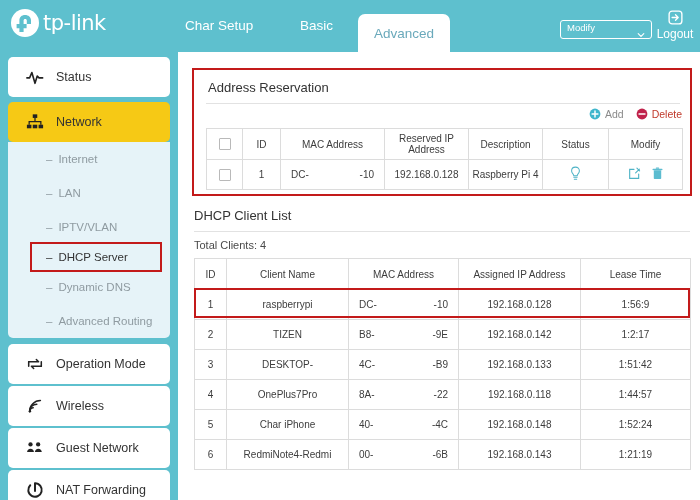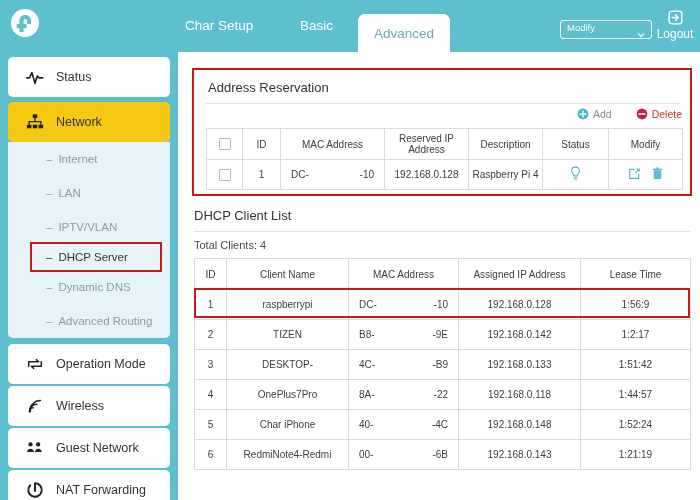--- a/index.html
+++ b/index.html
@@ -207,21 +207,21 @@
     height: 1px;
     background: #e2e2e2;
   }
 
   .act-row {
     position: absolute;
     right: 8px;
     top: 38px;
     display: flex;
     align-items: center;
-    gap: 24px;
+    gap: 12px;
   }
   .act {
     display: flex;
     align-items: center;
     gap: 4px;
     font-size: 10.5px;
     cursor: pointer;
   }
   .act.add { color: #8a8a8a; }
   .act.del { color: #c0392b; }
@@ -336,20 +336,21 @@
 <body>
 
 <div class="header">
   <div class="logo">
     <span>
       <svg class="logo-mark" viewBox="0 0 30 30">
         <circle cx="15" cy="15" r="14" fill="#ffffff"></circle>
         <path d="M15 7c-3.3 0-5.6 2.2-5.6 5.3V16H6.6v4.3h2.8V24h4.2v-3.7h3V16h-3v-3.4c0-1 .6-1.6 1.6-1.6s1.6.6 1.6 1.6V16h4.2v-3.7C21 9.2 18.5 7 15 7z" fill="#5ec0ce"></path>
       </svg>
     </span>
+    <span class="logo-text">tp-link</span>
   </div>
 
   <div class="navtabs">
     <div class="tab t0">Char Setup</div>
     <div class="tab t1">Basic</div>
     <div class="tab-active">Advanced</div>
   </div>
 
   <div class="lang">
     <span class="lang-label">Modify</span>

